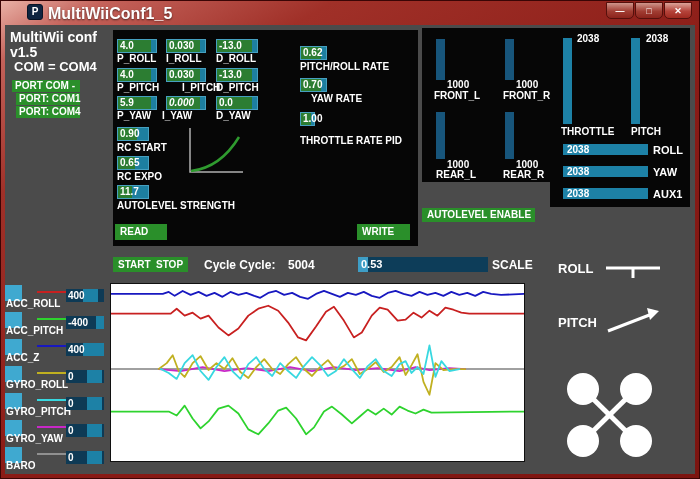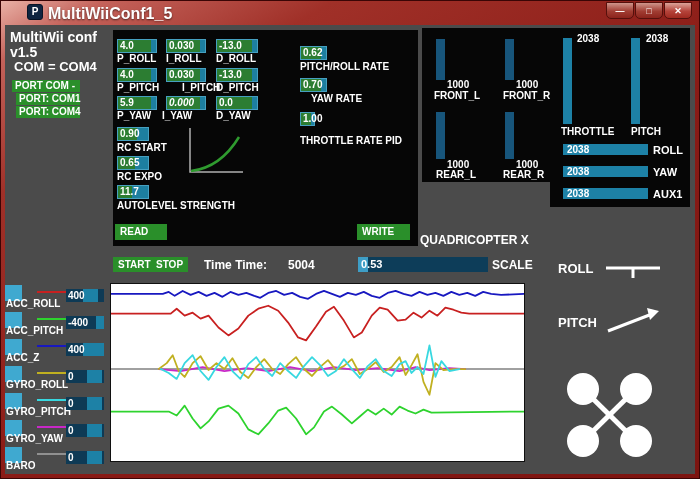--- a/index.html
+++ b/index.html
@@ -177,25 +177,25 @@
   <div class="lbl" style="left:653px;top:144px;font-size:11px;">ROLL</div>
   <div class="hbar" style="left:563px;top:166px;width:85px;">
       <div class="vtext">2038</div>
     </div>
   <div class="lbl" style="left:653px;top:166px;font-size:11px;">YAW</div>
   <div class="hbar" style="left:563px;top:188px;width:85px;">
       <div class="vtext">2038</div>
     </div>
   <div class="lbl" style="left:653px;top:188px;font-size:11px;">AUX1</div>
 
-  <div class="lbl" style="left:420px;top:234px;font-size:12px;">QUADRICOPTER X</div>
+  <div class="gbtn" style="left:422px;top:208px;width:113px;">AUTOLEVEL ENABLE</div>
 
   <div class="gbtn" style="left:113px;top:257px;height:15px;line-height:15px;">START</div>
   <div class="gbtn" style="left:151px;top:257px;height:15px;line-height:15px;">STOP</div>
-  <div class="lbl" style="left:204px;top:259px;font-size:12px;">Time Time:</div>
+  <div class="lbl" style="left:204px;top:259px;font-size:12px;">Cycle Cycle:</div>
   <div class="lbl" style="left:288px;top:259px;font-size:12px;">5004</div>
   <div class="scale-slider">
     <div class="handle"></div>
     <div class="vtext">0.53</div>
   </div>
   <div class="lbl" style="left:492px;top:259px;font-size:12px;">SCALE</div>
 
   <div class="sensor-square" style="left:5px;top:285px;"></div>
   <div class="sensor-line" style="left: 37px; top: 291px; background-color: rgb(200, 32, 32);"></div>
   <div class="lbl" style="left:6px;top:298px;">ACC_ROLL</div>

